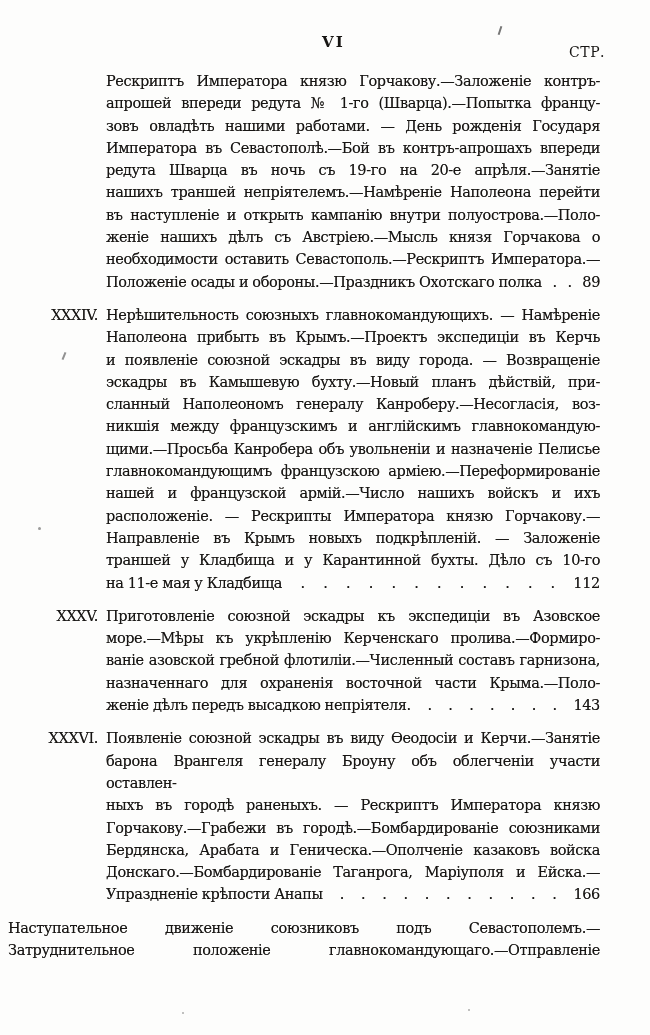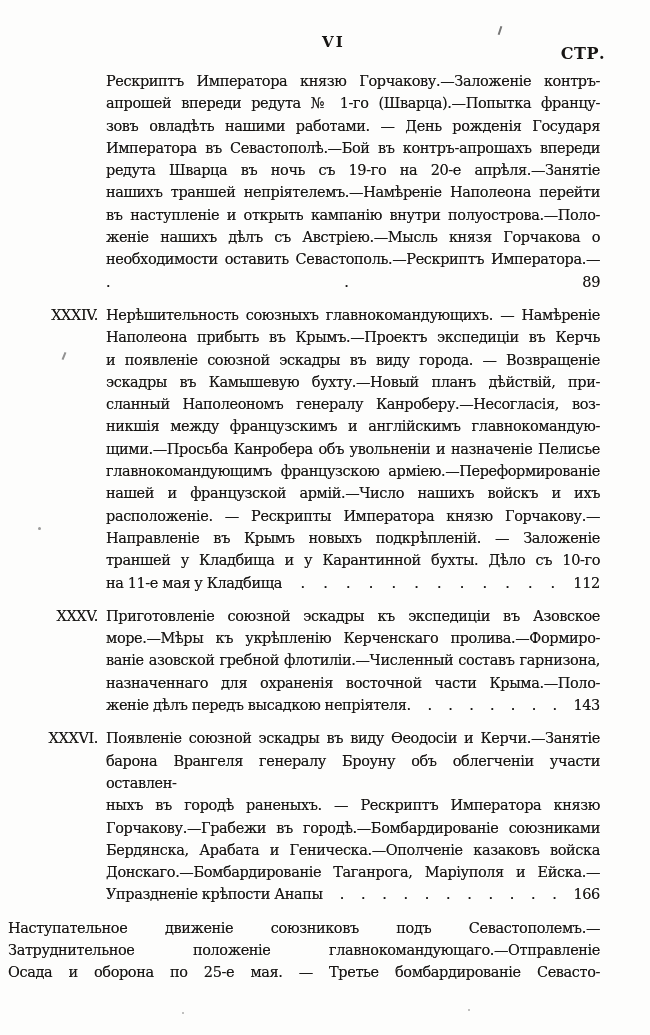--- a/index.html
+++ b/index.html
@@ -22,22 +22,22 @@
     top: 33px;
     left: 322px;
     font-size: 15px;
     font-weight: 600;
     letter-spacing: 2px;
   }
   .col-label {
     position: absolute;
     top: 44px;
     right: 45px;
-    font-size: 16px;
-    font-weight: 700;
+    font-size: 14px;
+    font-weight: 400;
     letter-spacing: 0.5px;
   }
   
   .toc {
     position: absolute;
     top: 70px;
     left: 8px;
     width: 592px;
     font-size: 14.5px;
     letter-spacing: -0.4px;
@@ -102,20 +102,21 @@
           <div class="line">Рескриптъ Императора князю Горчакову.—Заложеніе контръ-</div>
           <div class="line">апрошей впереди редута № 1-го (Шварца).—Попытка францу-</div>
           <div class="line">зовъ овладѣть нашими работами. — День рожденія Государя</div>
           <div class="line">Императора въ Севастополѣ.—Бой въ контръ-апрошахъ впереди</div>
           <div class="line">редута Шварца въ ночь съ 19-го на 20-е апрѣля.—Занятіе</div>
           <div class="line">нашихъ траншей непріятелемъ.—Намѣреніе Наполеона перейти</div>
           <div class="line">въ наступленіе и открыть кампанію внутри полуострова.—Поло-</div>
           <div class="line">женіе нашихъ дѣлъ съ Австріею.—Мысль князя Горчакова о</div>
           <div class="line">необходимости оставить Севастополь.—Рескриптъ Императора.—</div>
           <div class="line-last">
+            <span class="t">Положеніе осады и обороны.—Праздникъ Охотскаго полка</span>
             <span class="dot">.</span>
             <span class="dot">.</span>
             <span class="ref">89</span>
           </div>
         </div>
       </div>
       <div class="entry">
         <div class="numeral">XXXIV.</div>
         <div class="lines">
           <div class="line">Нерѣшительность союзныхъ главнокомандующихъ. — Намѣреніе</div>
@@ -191,21 +192,20 @@
             <span class="dot">.</span>
             <span class="dot">.</span>
             <span class="ref">166</span>
           </div>
         </div>
       </div>
       <div class="entry">
         <div class="lines">
           <div class="line">Наступательное движеніе союзниковъ подъ Севастополемъ.—</div>
           <div class="line">Затруднительное положеніе главнокомандующаго.—Отправленіе</div>
-          <div class="line">Осада и оборона по 25-е мая. — Третье бомбардированіе Севасто-</div>
         </div>
       </div>
     </div>
 
   <div class="artifact a1"></div>
   <div class="artifact a2"></div>
   <div class="artifact a3"></div>
   <div class="artifact a4"></div>
   <div class="artifact a5"></div>
 </div>

